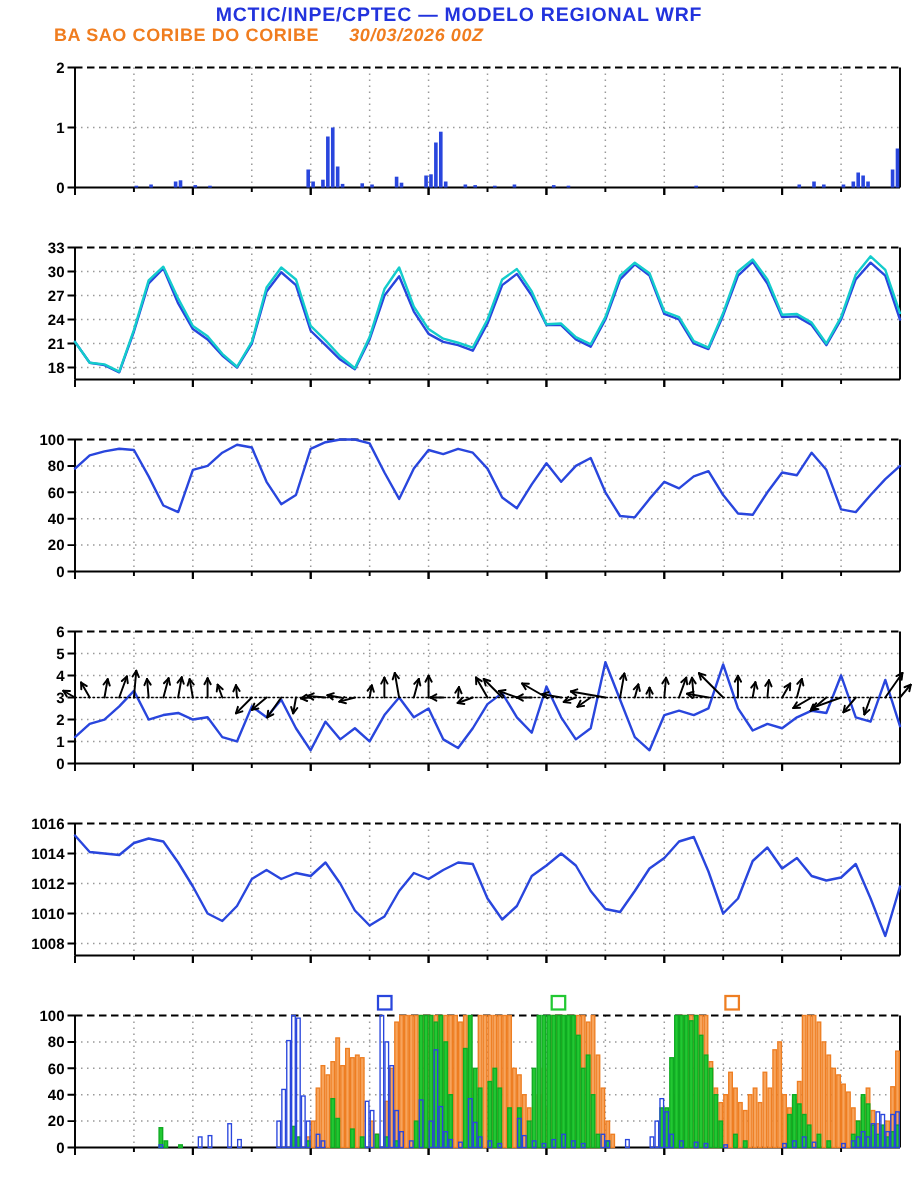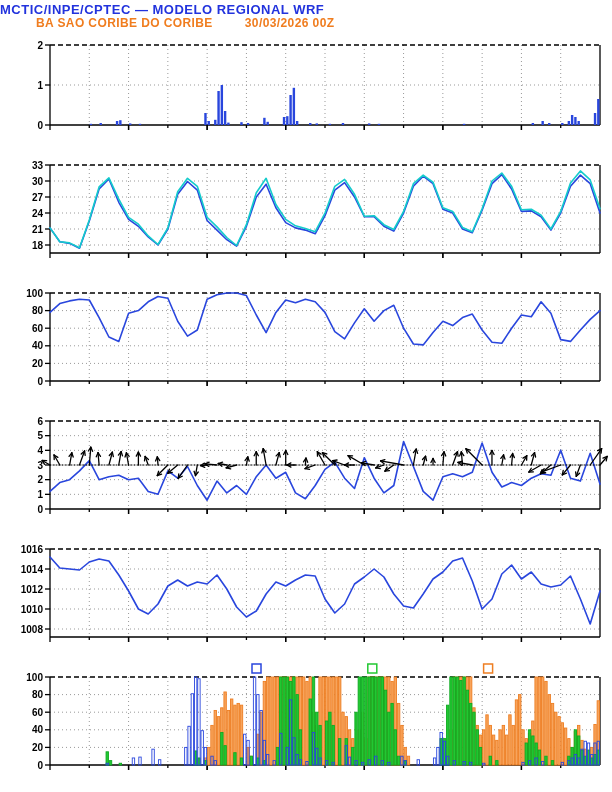--- a/index.html
+++ b/index.html
@@ -1,20 +1,20 @@
 <!DOCTYPE html>
 <html><head>
 <meta charset="utf-8">
 <style>
   html,body{margin:0;padding:0;background:#fff;}
   body{width:612px;height:792px;font-family:"Liberation Sans",sans-serif;overflow:hidden;}
   .hdr{line-height:1.05;padding-top:3px;}
-  .hdr-line1{text-align:left;font-size:13px;font-weight:bold;color:#2233dd;letter-spacing:.5px;}
+  .hdr-line1{text-align:center;font-size:13px;font-weight:bold;color:#2233dd;letter-spacing:.5px;}
   .hdr-line2{font-size:12px;font-weight:bold;color:#f07d1f;padding-left:36px;letter-spacing:.4px;}
-  .hdr-line2 .run{margin-left:32px;}
+  .hdr-line2 .run{margin-left:20px;font-style:italic;}
   svg{display:block;}
   text{font-family:"Liberation Sans",sans-serif;}
   .ttl{font-size:12px;font-weight:bold;fill:#000;}
   .rttl{font-size:12px;font-weight:bold;}
   .tick{font-size:10px;font-weight:bold;fill:#000;}
   .yr{font-size:10px;font-weight:bold;fill:#000;}
   .lg{font-size:11.5px;font-weight:bold;}
 </style>
 </head>
 <body>

